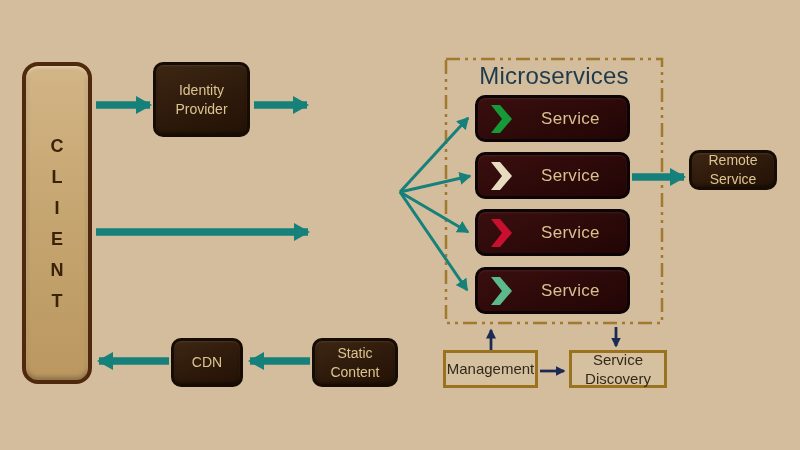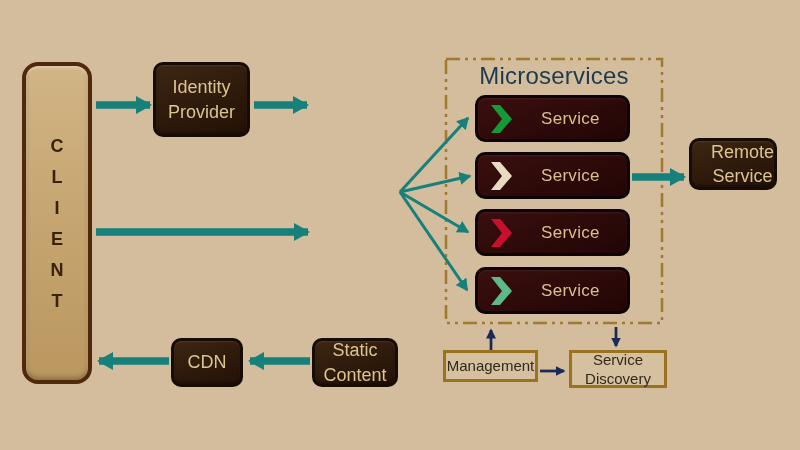--- a/index.html
+++ b/index.html
@@ -10,21 +10,21 @@
     background:#d3bd9c;
     overflow:hidden;
   }
   #lines{position:absolute;left:0;top:0;width:800px;height:450px;pointer-events:none;}
   .node{position:absolute;box-sizing:border-box;display:flex;align-items:center;justify-content:center;text-align:center;}
   .dark-box{
     background:linear-gradient(160deg,#3d2613 0%,#2e1a0b 55%,#241206 100%);
     border:3px solid #170c04;
     border-radius:10px;
     color:#dcc491;
-    font-size:18px;
+    font-size:14px;
     line-height:1.35;
     white-space:pre-line;
     box-shadow:inset 0 1px 2px rgba(255,255,255,0.10), inset 0 -2px 3px rgba(0,0,0,0.35);
   }
   .service-box{
     background:linear-gradient(160deg,#3a0f0e 0%,#2c0909 60%,#220505 100%);
     border:3px solid #0d0405;
     border-radius:10px;
     color:#d9c08d;
     font-size:17px;
@@ -132,35 +132,35 @@
     <span class="svc-label">Service</span>
   </div>
 
   <div class="node service-box" style="left:475px;top:267px;width:155px;height:47px;">
     <svg class="chevron" width="22" height="30" viewBox="0 0 22 30">
       <polygon points="0,1 9,1 21,15 9,29 0,29 11,15" fill="#5cb98a"></polygon>
     </svg>
     <span class="svc-label">Service</span>
   </div>
 
-  <div class="node dark-box" style="left:689px;top:138px;width:88px;height:52px;justify-content:flex-end;">
+  <div class="node dark-box" style="left:689px;top:150px;width:88px;height:40px;">
     <span>Remote
 Service</span>
   </div>
 
   <div class="node dark-box" style="left:312px;top:338px;width:86px;height:49px;">
     <span>Static
 Content</span>
   </div>
 
   <div class="node dark-box" style="left:171px;top:338px;width:72px;height:49px;">
     <span>CDN</span>
   </div>
 
-  <div class="node plain-box" style="left:443px;top:350px;width:95px;height:32px;">
+  <div class="node plain-box" style="left:443px;top:350px;width:95px;height:38px;">
     <span>Management</span>
   </div>
 
   <div class="node plain-box" style="left:569px;top:350px;width:98px;height:38px;">
     <span>Service
 Discovery</span>
   </div>
 
 </div>
 

